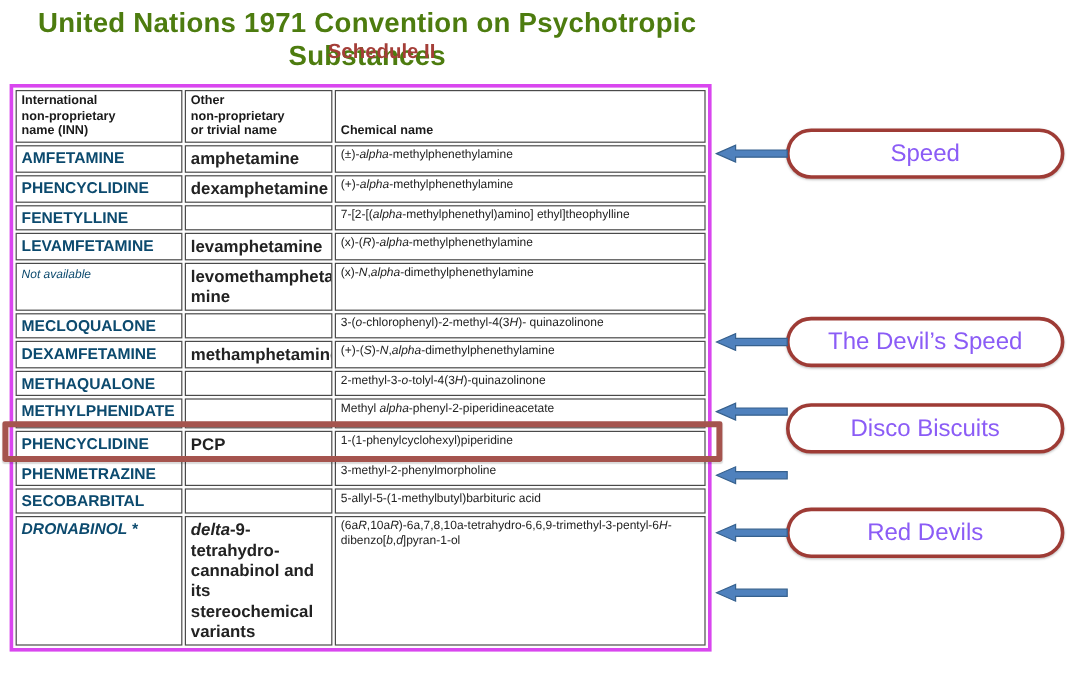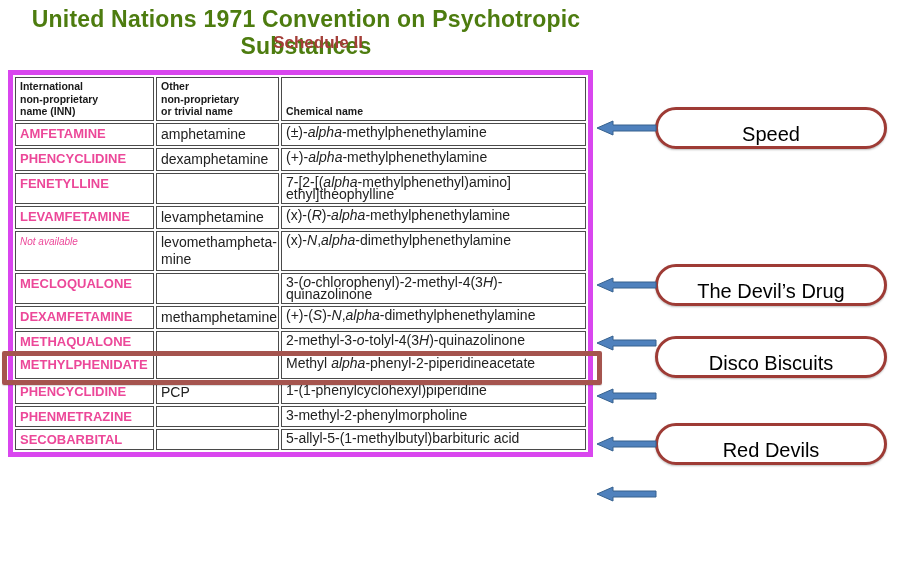--- a/index.html
+++ b/index.html
@@ -12,45 +12,45 @@
     position:absolute; top:6px; left:0; width:612px; text-align:center;
     font-size:23px; color:#4d7c0f; letter-spacing:0.2px;font-weight:bold;
   }
   .subtitle {
     position:absolute; top:33px; left:0; width:612px; text-align:center;
     font-size:17px; font-weight:bold; color:#A43E38;padding-left:24px;
   }
   table.schedule {
     position:absolute; left:8px; top:70px; width:585px;
     border-collapse:separate; border-spacing:2px; table-layout:fixed;
-    background:#fdfdfd; border:5px solid #d946ef;
+    background:#fdfdfd; border:3px solid #d946ef;
   }
   table.schedule td, table.schedule th {
     border:1px solid #4a4a4a; background:#fff;
     vertical-align:top; padding:2px 4px; overflow:hidden;
   }
   table.schedule th {
     font-size:10.5px; line-height:12.5px; text-align:left;
     vertical-align:bottom; white-space:pre-line; font-weight:bold; color:#1a1a1a;
   }
-  td.inn  { font-weight:bold; font-size:13px; line-height:15px; color:#ec4899; }
-  td.other{ font-size:14px; line-height:17px; white-space:pre-line; color:#222; }
-  td.chem { font-size:14px; line-height:12.5px; white-space:pre-line; color:#222; padding-top:3px; }
+  td.inn  { font-weight:bold; font-size:13px; line-height:15px; color:#0c4a6e; }
+  td.other{ font-size:14px; line-height:17px; white-space:pre-line; color:#222;font-weight:bold; }
+  td.chem { font-size:10px; line-height:12.5px; white-space:pre-line; color:#222; padding-top:3px; }
   tr.row-na td.inn { font-weight:normal; font-style:italic; font-size:10px;margin-top:32px; }
   tr.row-dronabinol td.inn { font-style:italic; }
   .row-highlight {
     position:absolute; left:2px; top:351px; width:600px; height:34px;
     border:5px solid #A5544E; border-radius:2px; pointer-events:none;
     box-shadow:0 1px 1px rgba(0,0,0,0.15);
   }
   .callout {
     position:absolute; left:655px; width:232px; height:42px;
     border:3px solid #9E3B35; border-radius:21px; background:#fff;
-    display:flex; align-items:flex-end; justify-content:center;
-    font-size:20px; color:#000000;
+    display:flex; align-items:center; justify-content:center;
+    font-size:20px; color:#8b5cf6;
     box-shadow:0 1px 2px rgba(0,0,0,0.25);
   }
   .arrow { position:absolute; left:596px; width:62px; height:18px; }
 </style>
 </head>
 <body>
 
 <div class="app">
 
   <div class="title">United Nations 1971 Convention on Psychotropic Substances</div>
@@ -126,31 +126,40 @@
     <tr style="height:20px">
       <td class="inn">PHENMETRAZINE</td>
       <td class="other"></td>
       <td class="chem">3-methyl-2-phenylmorpholine</td>
     </tr>
     <tr style="height:20px">
       <td class="inn">SECOBARBITAL</td>
       <td class="other"></td>
       <td class="chem">5-allyl-5-(1-methylbutyl)barbituric acid</td>
     </tr>
+    <tr class="row-dronabinol" style="height:72px">
+      <td class="inn">DRONABINOL *</td>
+      <td class="other"><i>delta</i>-9-tetrahydro-
+cannabinol and its
+stereochemical
+variants</td>
+      <td class="chem">(6a<i>R</i>,10a<i>R</i>)-6a,7,8,10a-tetrahydro-6,6,9-trimethyl-3-pentyl-6<i>H</i>-
+dibenzo[<i>b</i>,<i>d</i>]pyran-1-ol</td>
+    </tr>
 
   </tbody>
     </table>
 
   <div class="row-highlight"></div>
 
   <div class="callout" style="top:107px">
       <span>Speed</span>
     </div>
   <div class="callout" style="top:264px">
-      <span>The Devil’s Drug</span>
+      <span>The Devil’s Speed</span>
     </div>
   <div class="callout" style="top:336px">
       <span>Disco Biscuits</span>
     </div>
   <div class="callout" style="top:423px">
       <span>Red Devils</span>
     </div>
 
   <svg class="arrow" style="top:119px" viewBox="0 0 62 18">
       <polygon points="1,9 17,2 17,6 60,6 60,12 17,12 17,16" fill="#4F81BD" stroke="#36618E" stroke-width="1"></polygon>

